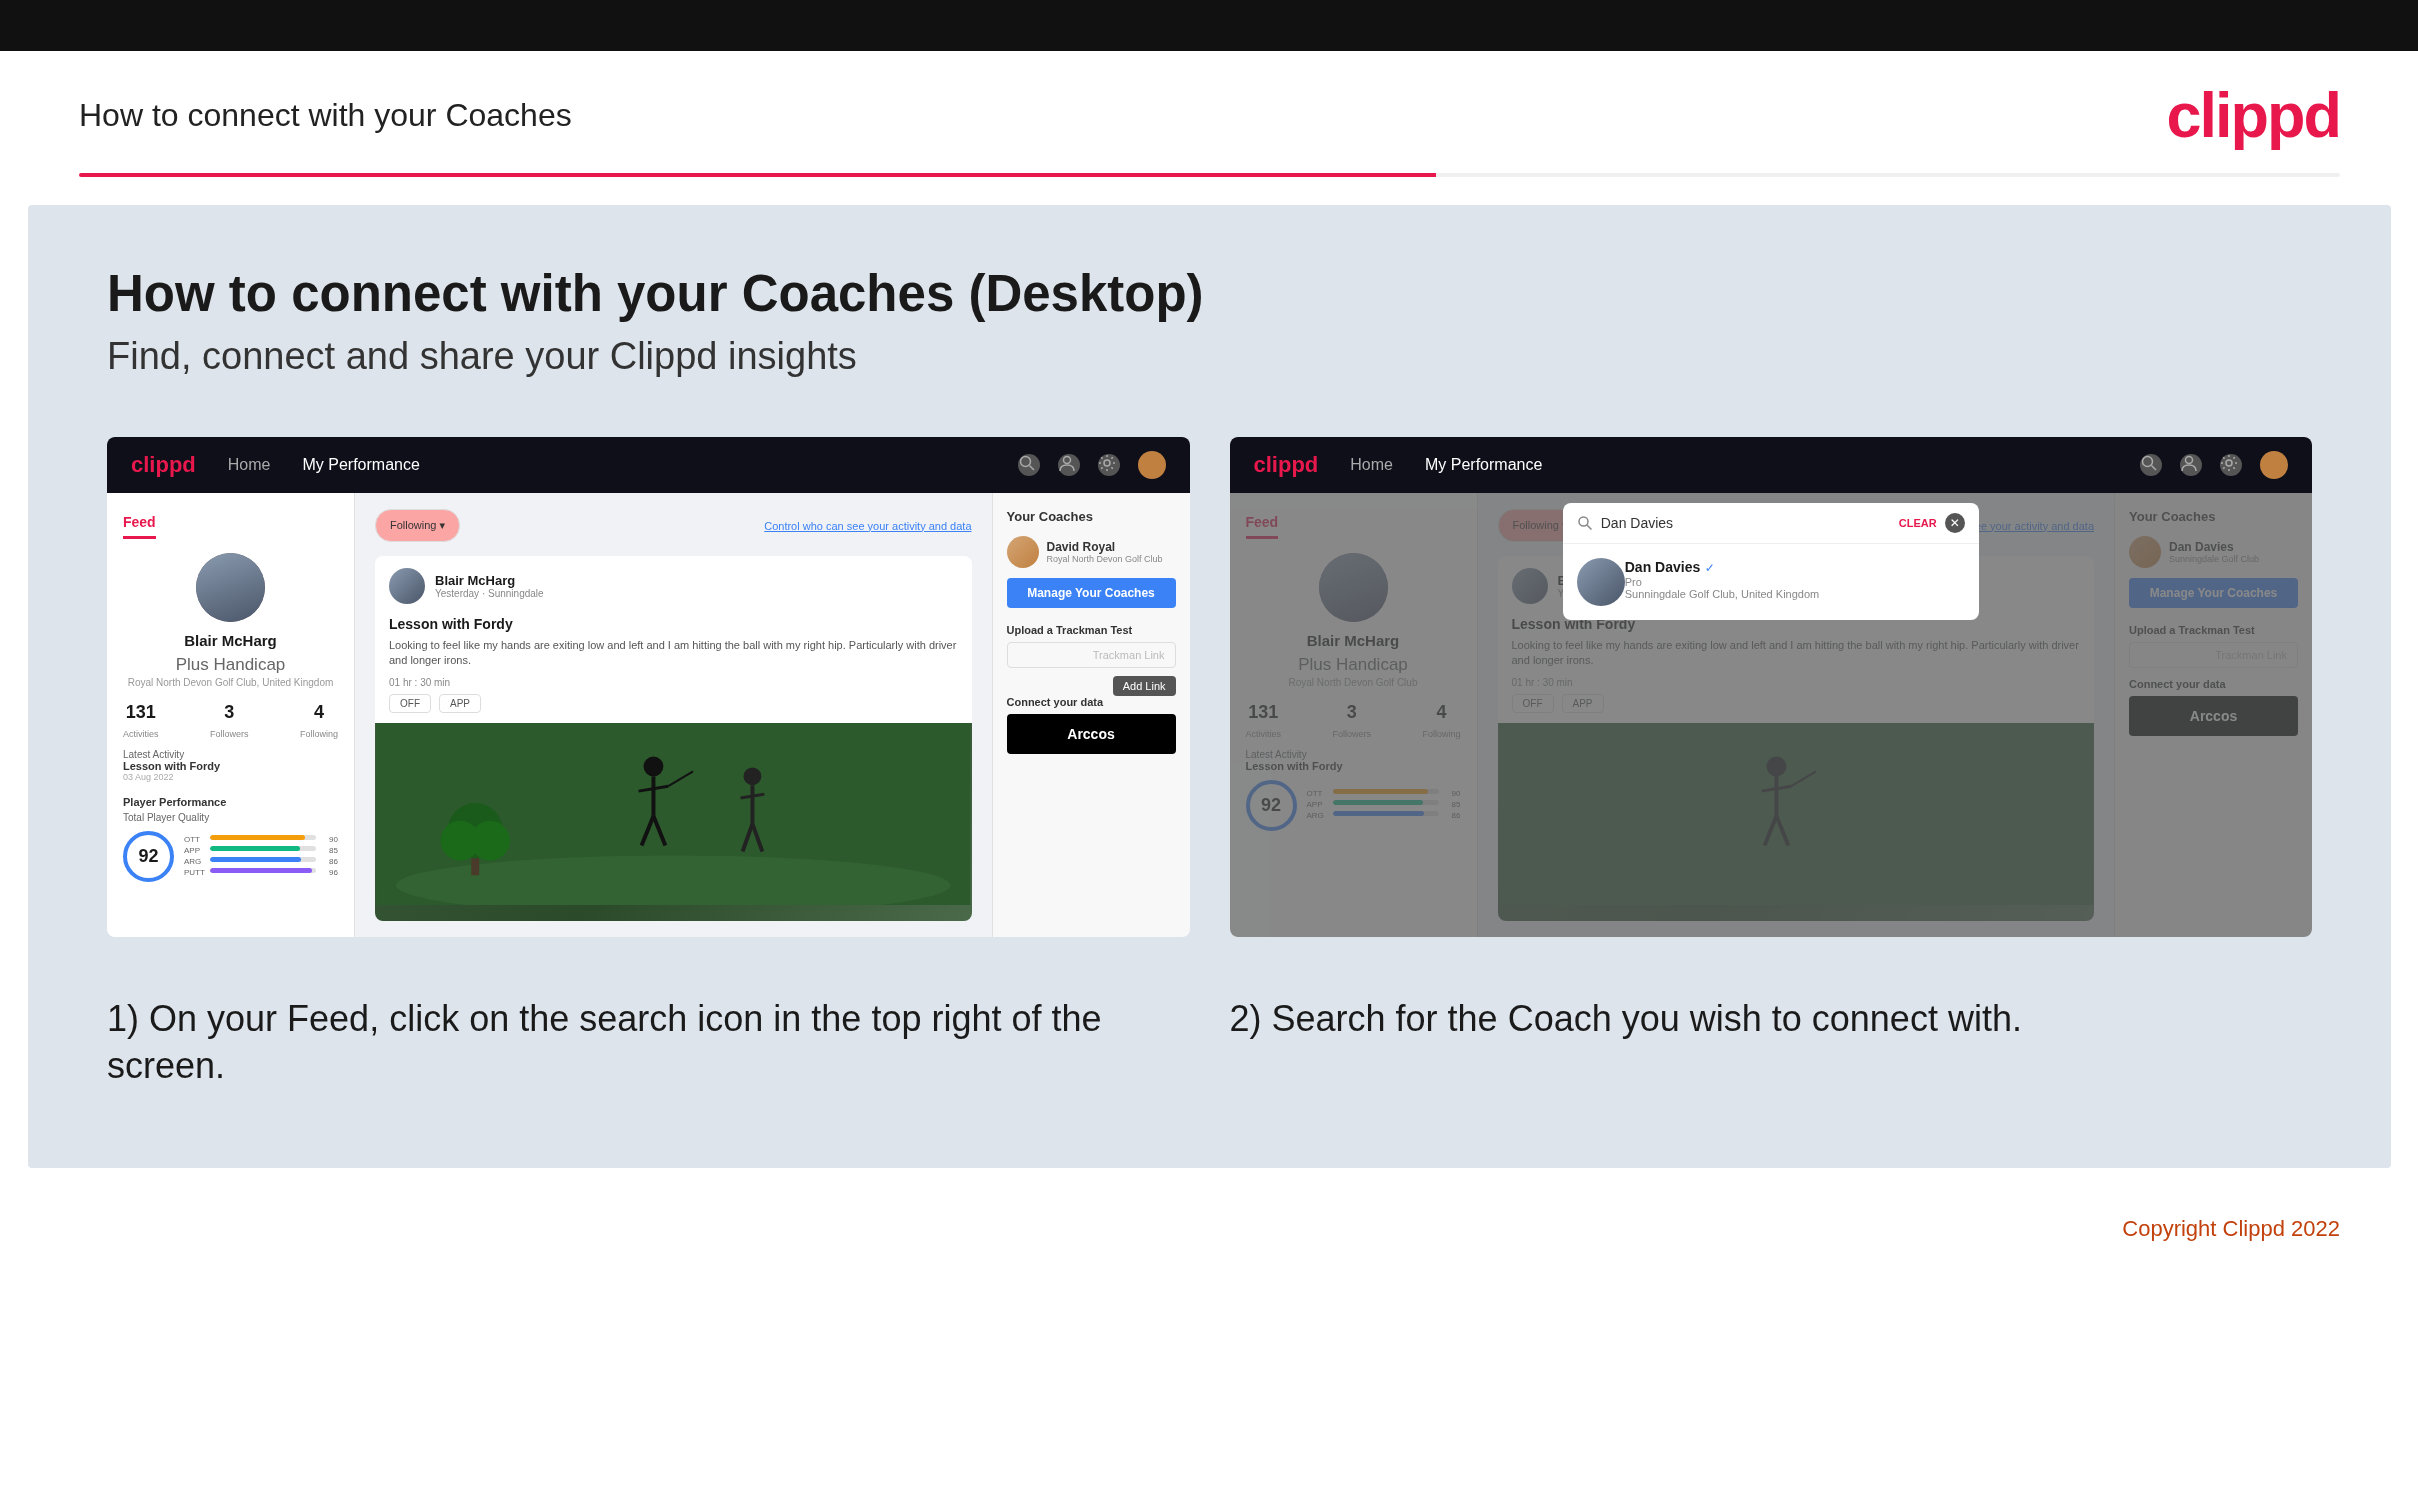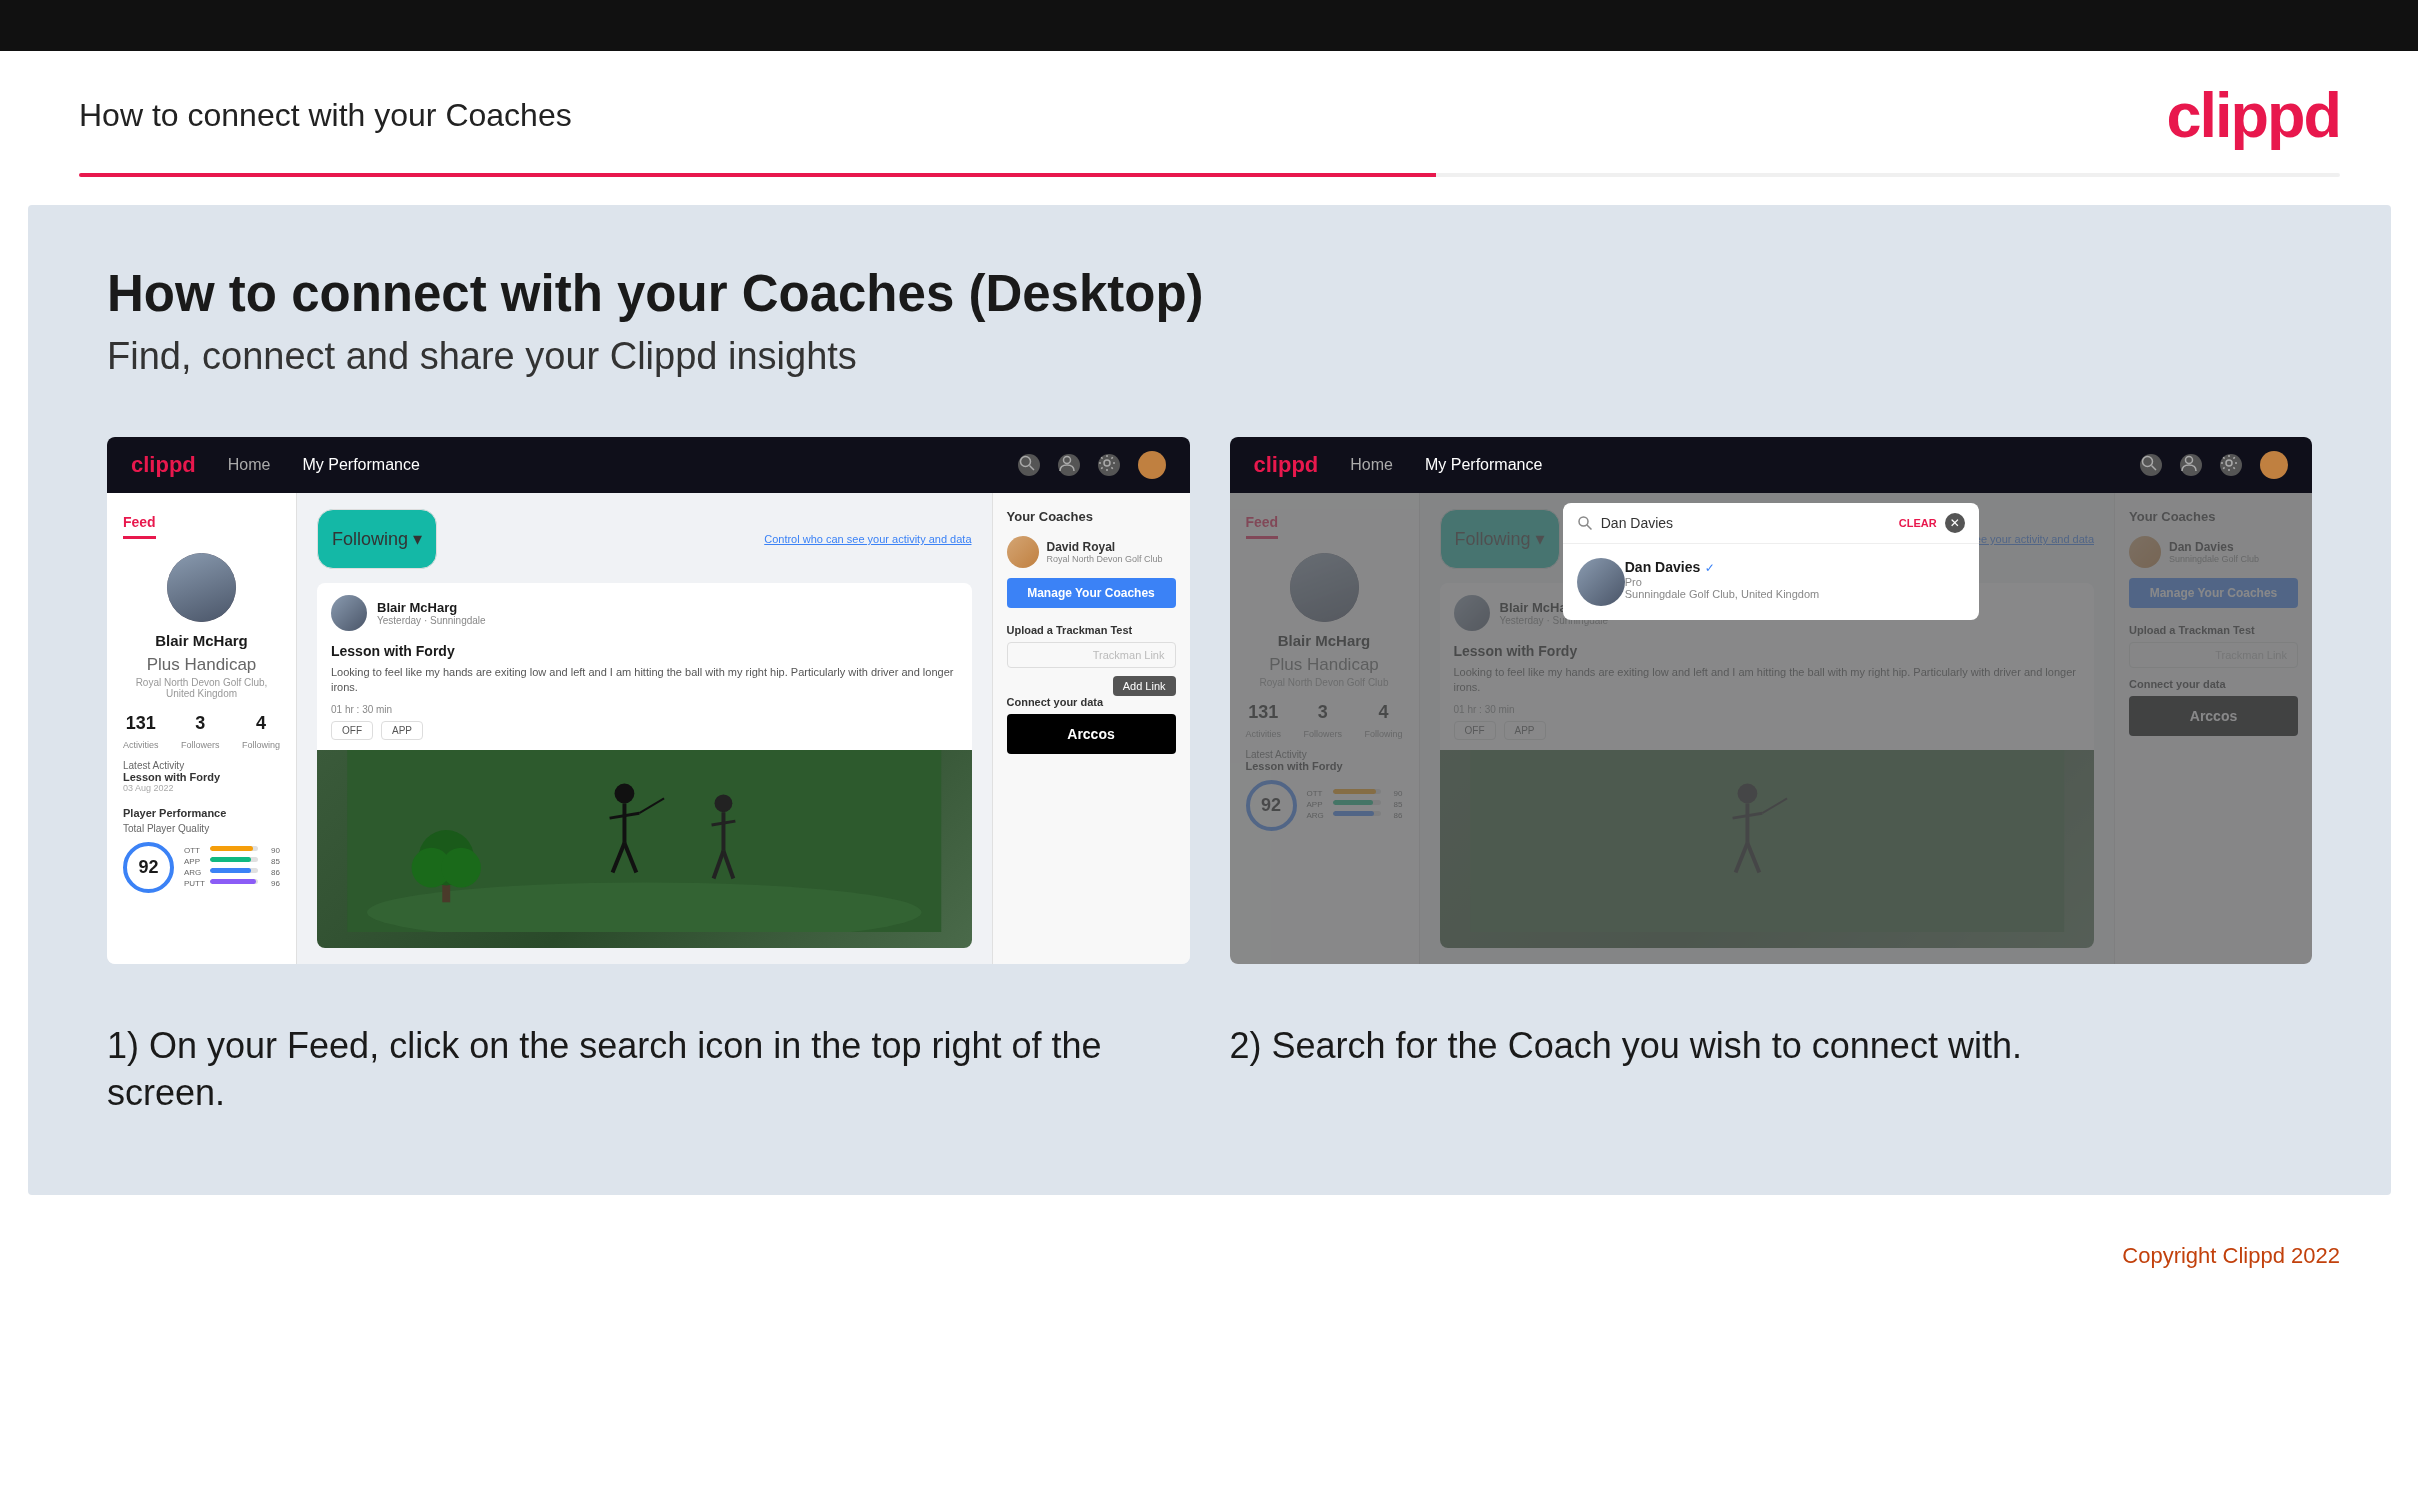--- a/index.html
+++ b/index.html
@@ -117,21 +117,21 @@
     
     .app-body {
       background: #f0f2f5;
       display: flex;
       min-height: 396px;
       position: relative;
     }
 
     
     .profile-panel {
-      width: 190px;
+      width: 248px;
       background: #fff;
       padding: 20px 16px;
       border-right: 1px solid #e0e0e0;
       flex-shrink: 0;
     }
     .feed-tab {
       font-size: 14px;
       color: #e8184d;
       font-weight: 600;
       border-bottom: 3px solid #e8184d;
@@ -272,25 +272,25 @@
       padding: 16px 20px;
       background: #f0f2f5;
     }
     .following-row {
       display: flex;
       align-items: center;
       justify-content: space-between;
       margin-bottom: 14px;
     }
     .following-btn {
-      background: #14b8a6;
+      background: #fca5a5;
       border: 1px solid #ddd;
       border-radius: 16px;
-      padding: 18px 14px;
-      font-size: 18px;
+      padding: 9px 14px;
+      font-size: 11px;
       color: #333;
     }
     .control-link {
       font-size: 11px;
       color: #3b82f6;
       text-decoration: underline;
     }
     .post-card {
       background: #fff;
       border-radius: 8px;

